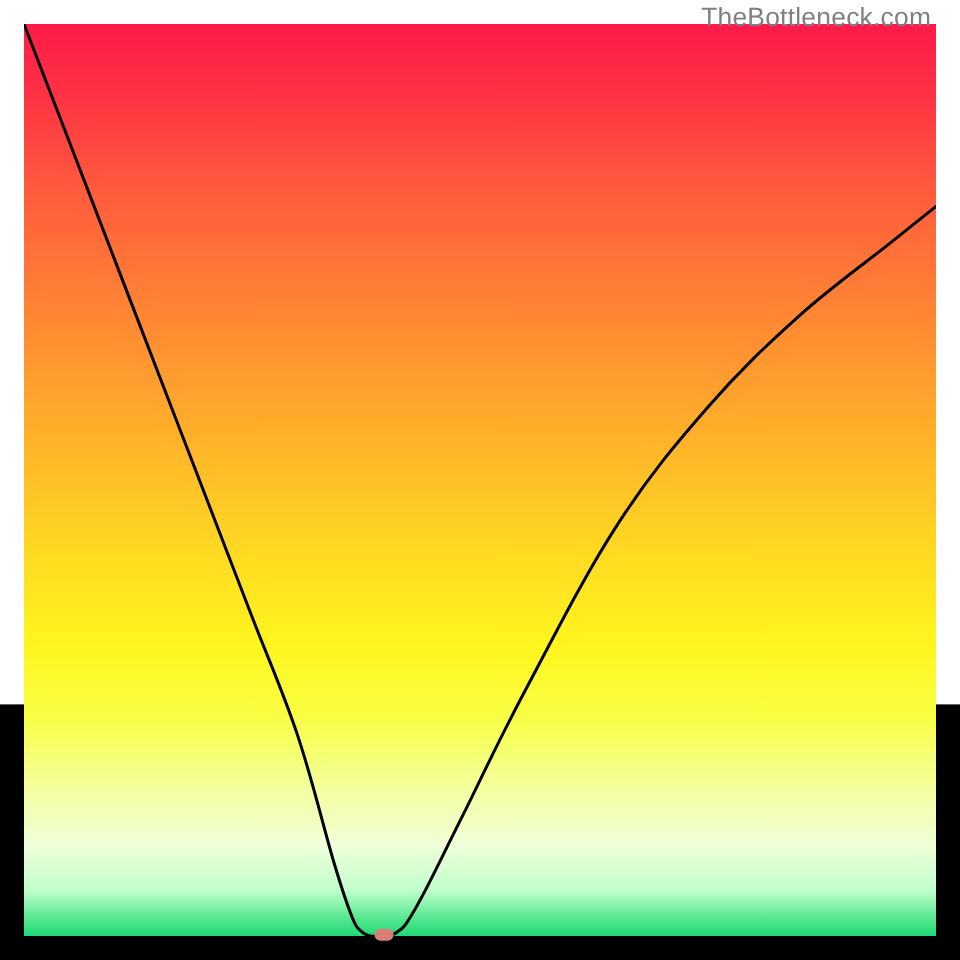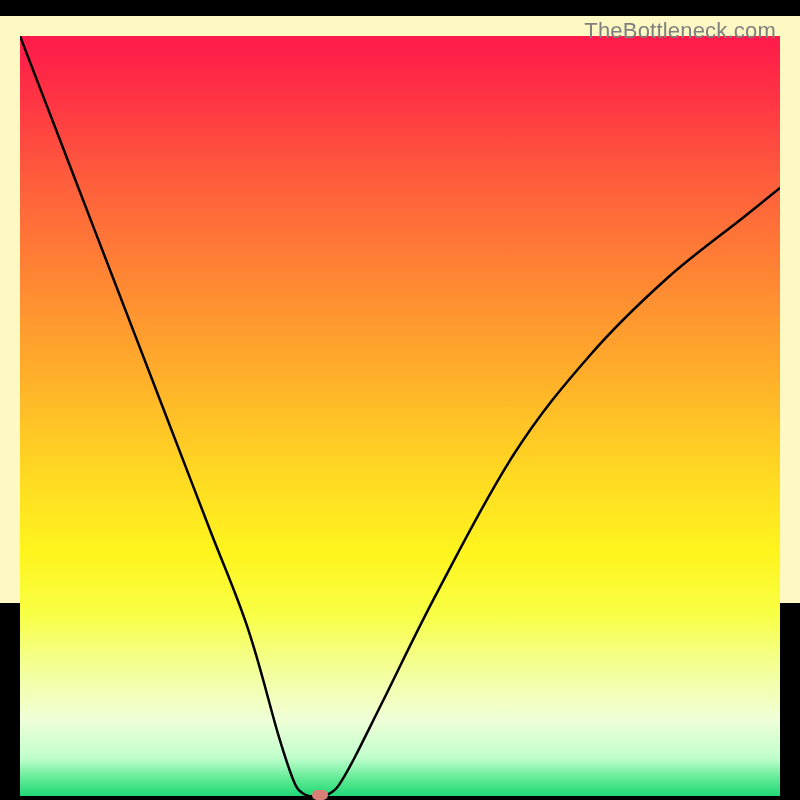--- a/index.html
+++ b/index.html
@@ -7,24 +7,24 @@
     padding: 0;
     width: 800px;
     height: 800px;
     background: #000;
     overflow: hidden;
     font-family: Arial, sans-serif;
   }
   .frame {
     position: absolute;
     left: 0;
-    top: 16px;
+    top: 0;
     width: 800px;
     height: 587px;
-    background: #fef9c3;
+    background: #ffffff;
   }
   .plot-area {
     position: absolute;
     left: 20px;
     top: 20px;
     width: 760px;
     height: 760px;
     background: linear-gradient(to bottom,
       #ff1a4a 0%,
       #ff3344 8%,

